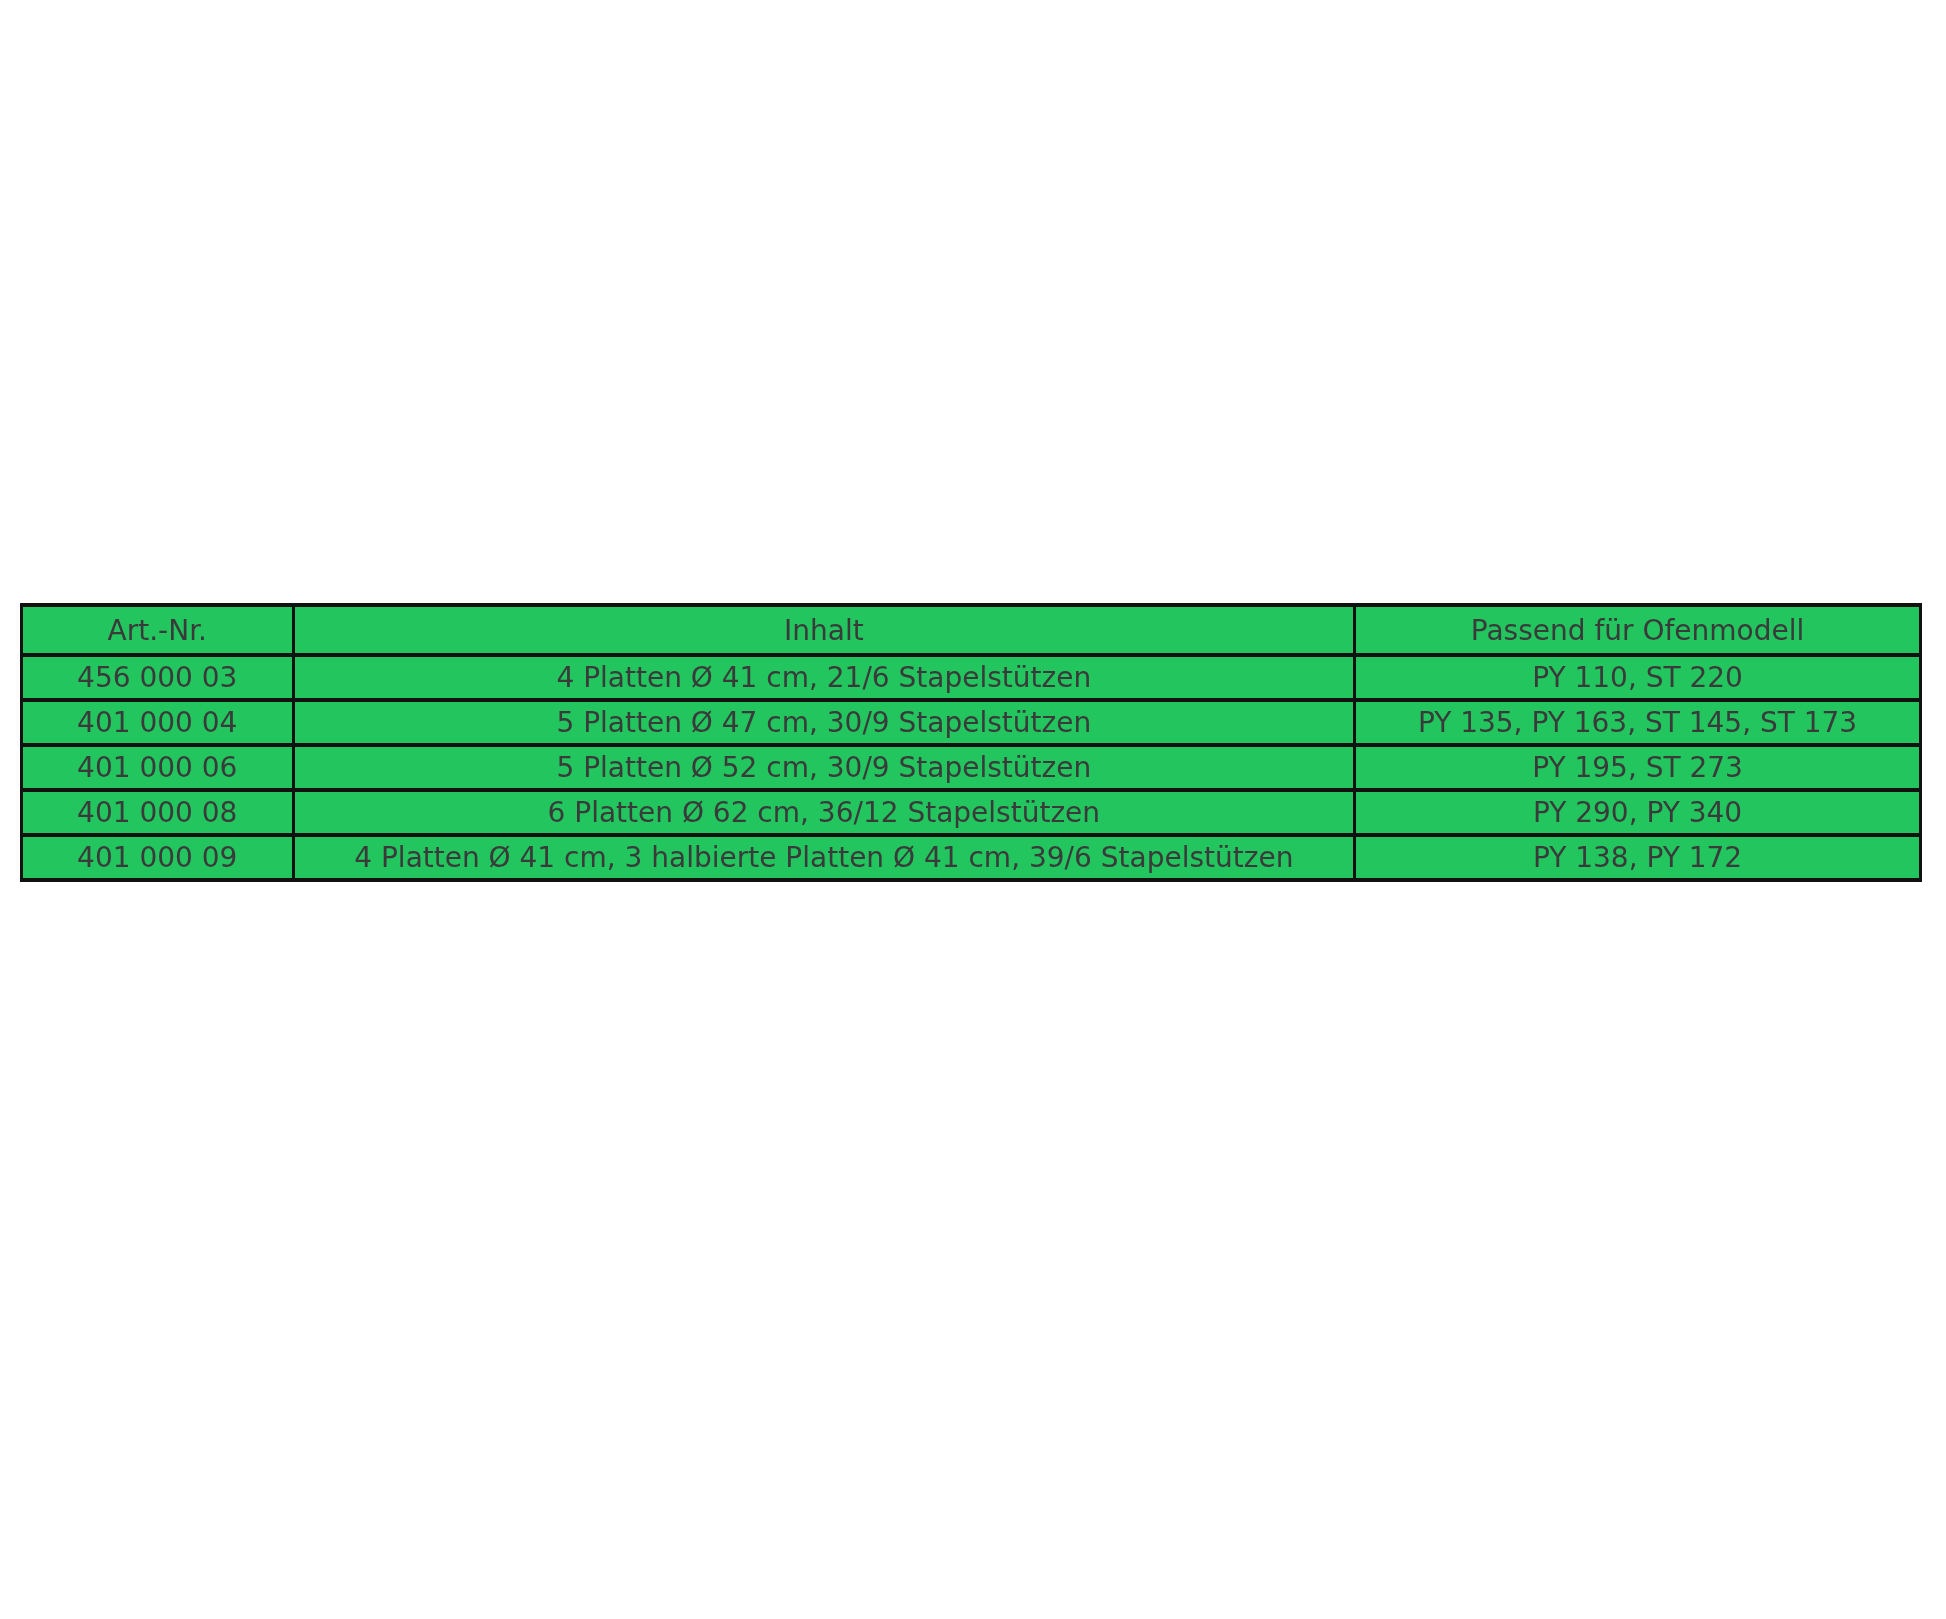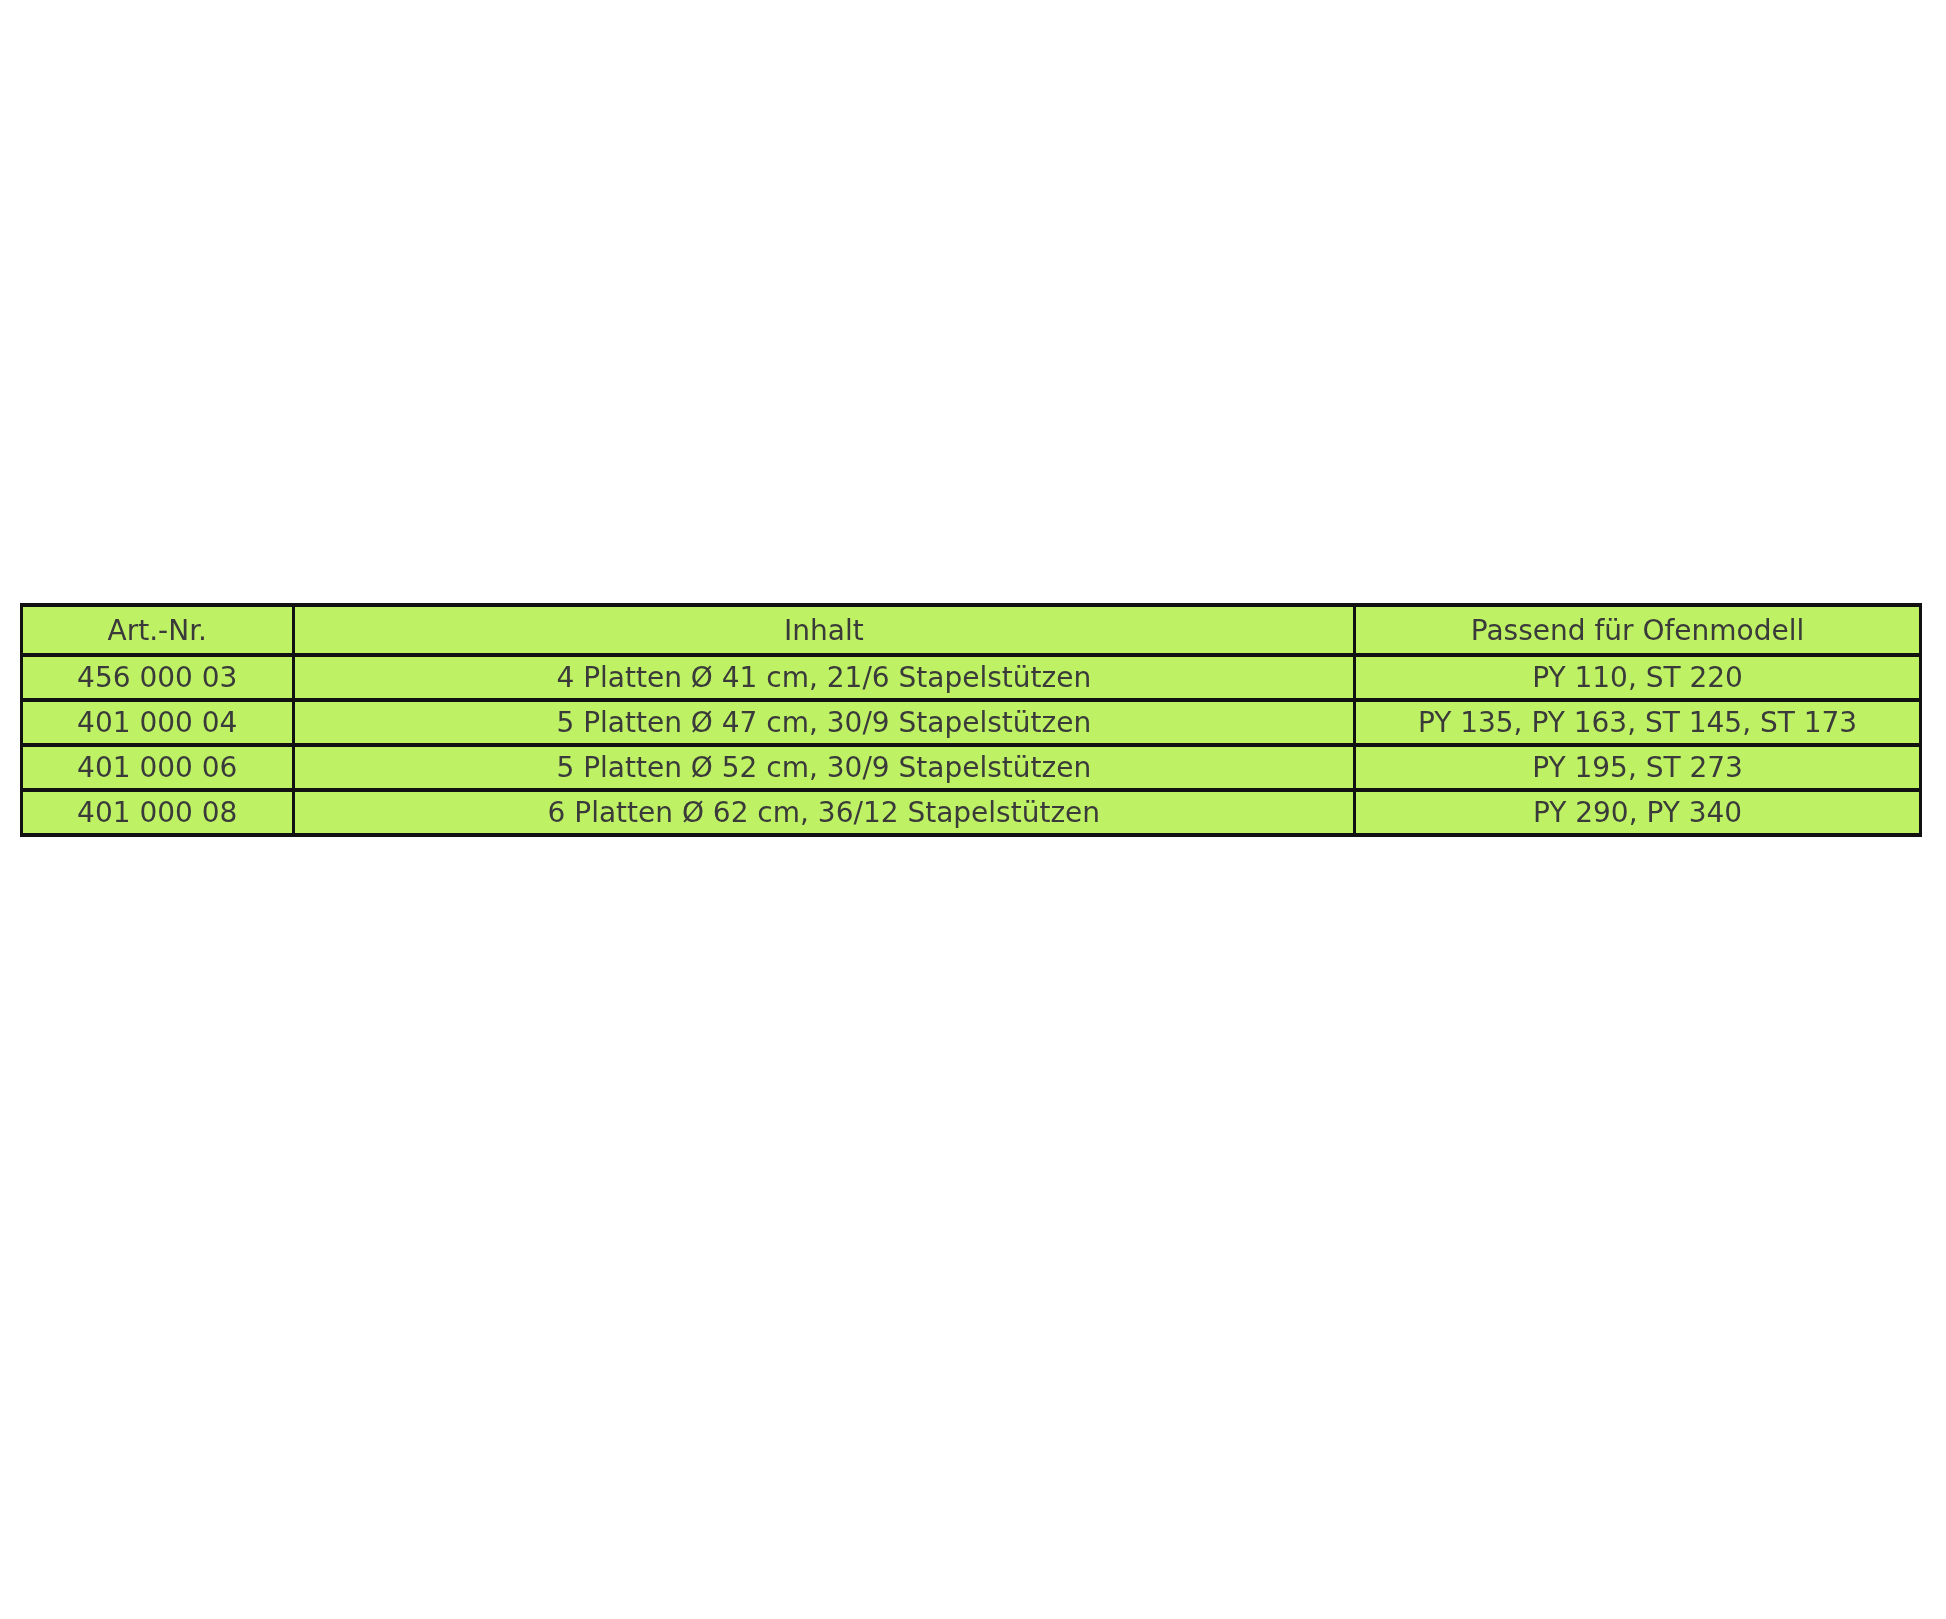--- a/index.html
+++ b/index.html
@@ -17,21 +17,21 @@
   .product-table-wrap {
     position: absolute;
     left: 20px;
     top: 603px;
     width: 1902px;
   }
   table.product-table {
     width: 100%;
     border-collapse: collapse;
     table-layout: fixed;
-    background: #bef264;
+    background: #22c55e;
   }
   table.product-table th,
   table.product-table td {
     border-left: 3px solid #111111;
     border-right: 3px solid #111111;
     border-top: 4px solid #111111;
     border-bottom: 4px solid #111111;
     text-align: center;
     vertical-align: middle;
     font-size: 28px;
@@ -78,15 +78,20 @@
       <tr>
         <td>401 000 06</td>
         <td>5 Platten Ø 52 cm, 30/9 Stapelstützen</td>
         <td>PY 195, ST 273</td>
       </tr>
       <tr>
         <td>401 000 08</td>
         <td>6 Platten Ø 62 cm, 36/12 Stapelstützen</td>
         <td>PY 290, PY 340</td>
       </tr>
+      <tr>
+        <td>401 000 09</td>
+        <td>4 Platten Ø 41 cm, 3 halbierte Platten Ø 41 cm, 39/6 Stapelstützen</td>
+        <td>PY 138, PY 172</td>
+      </tr>
     </tbody>
   </table>
 </div>
 
 </body></html>

